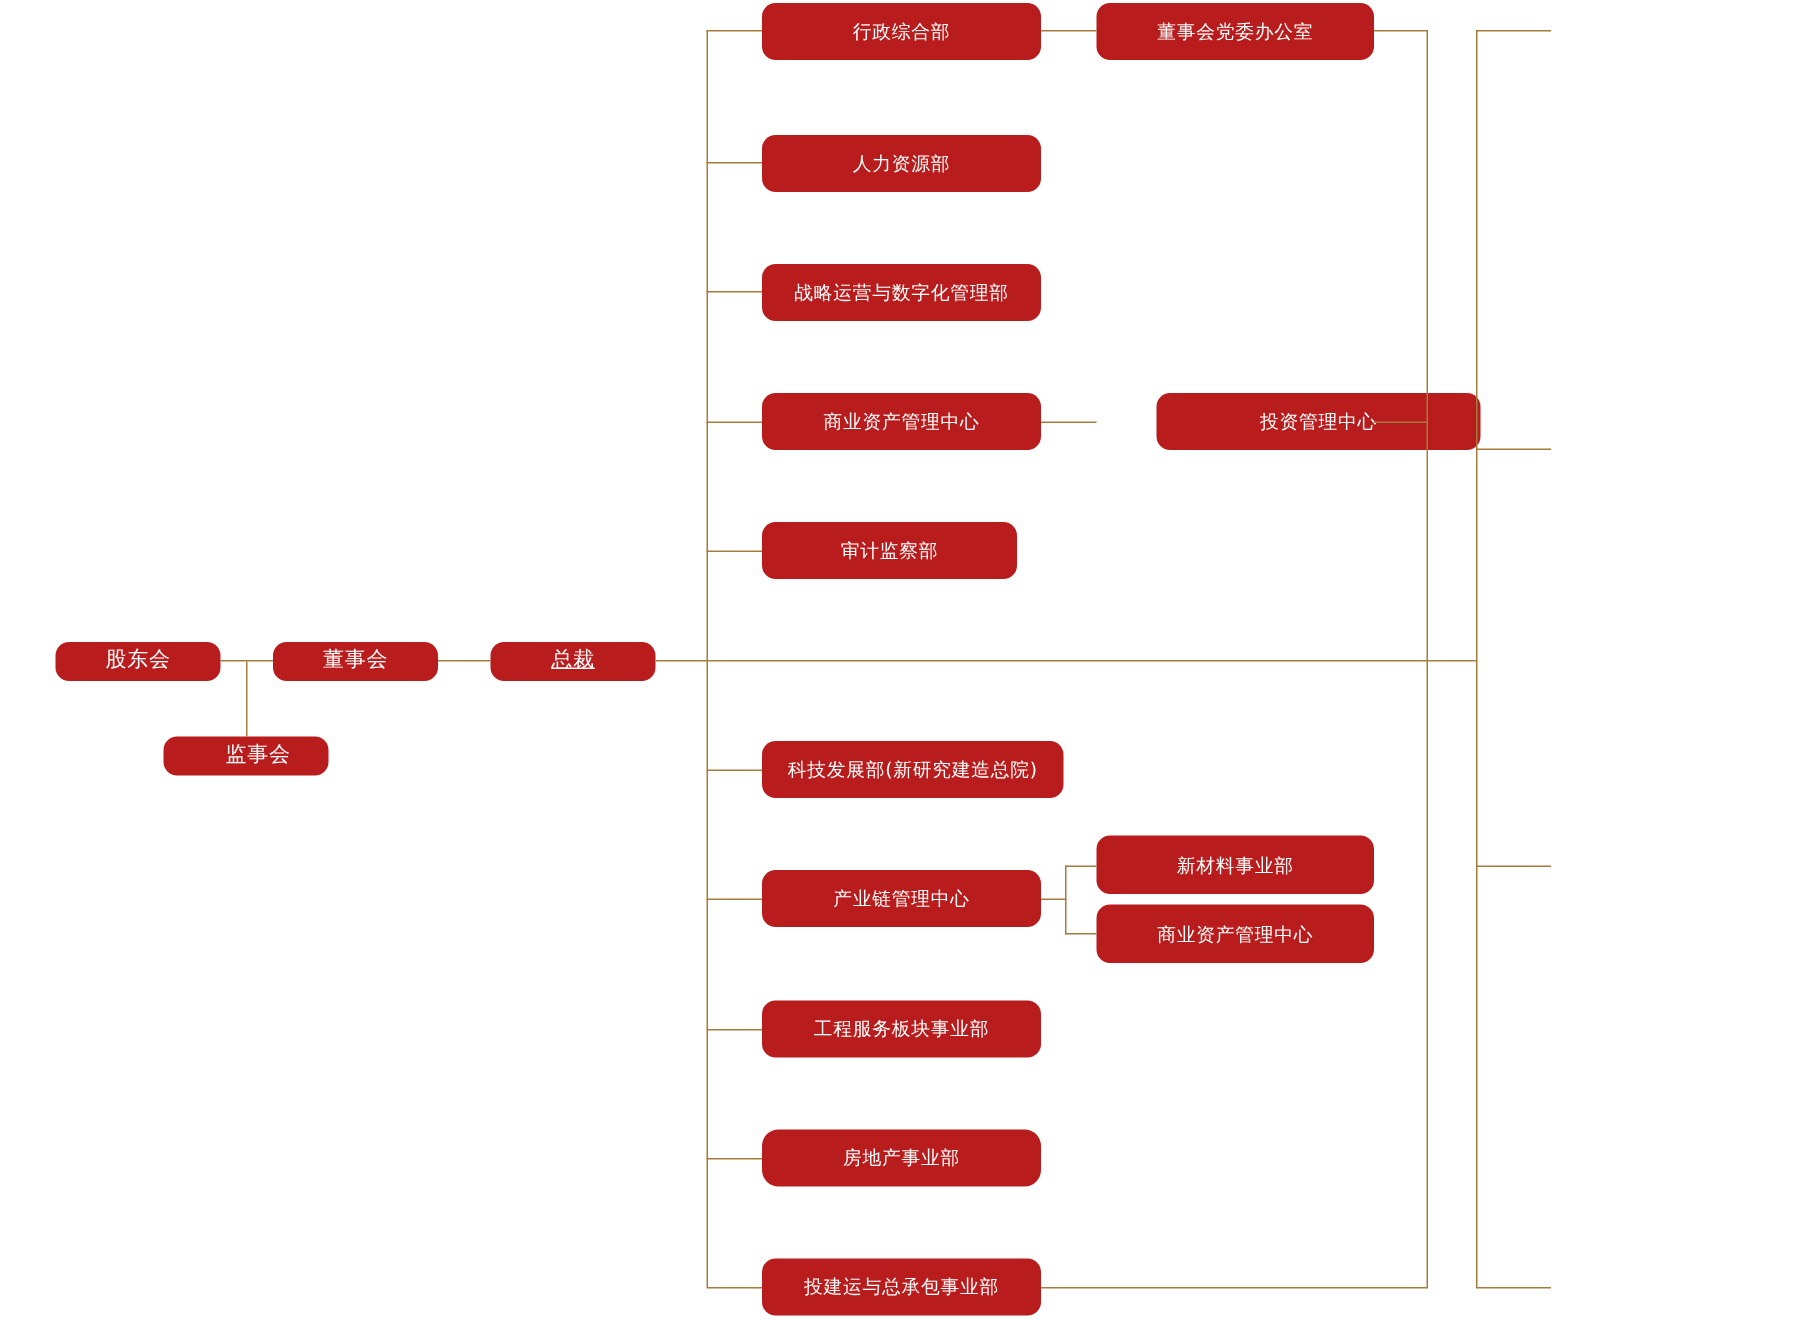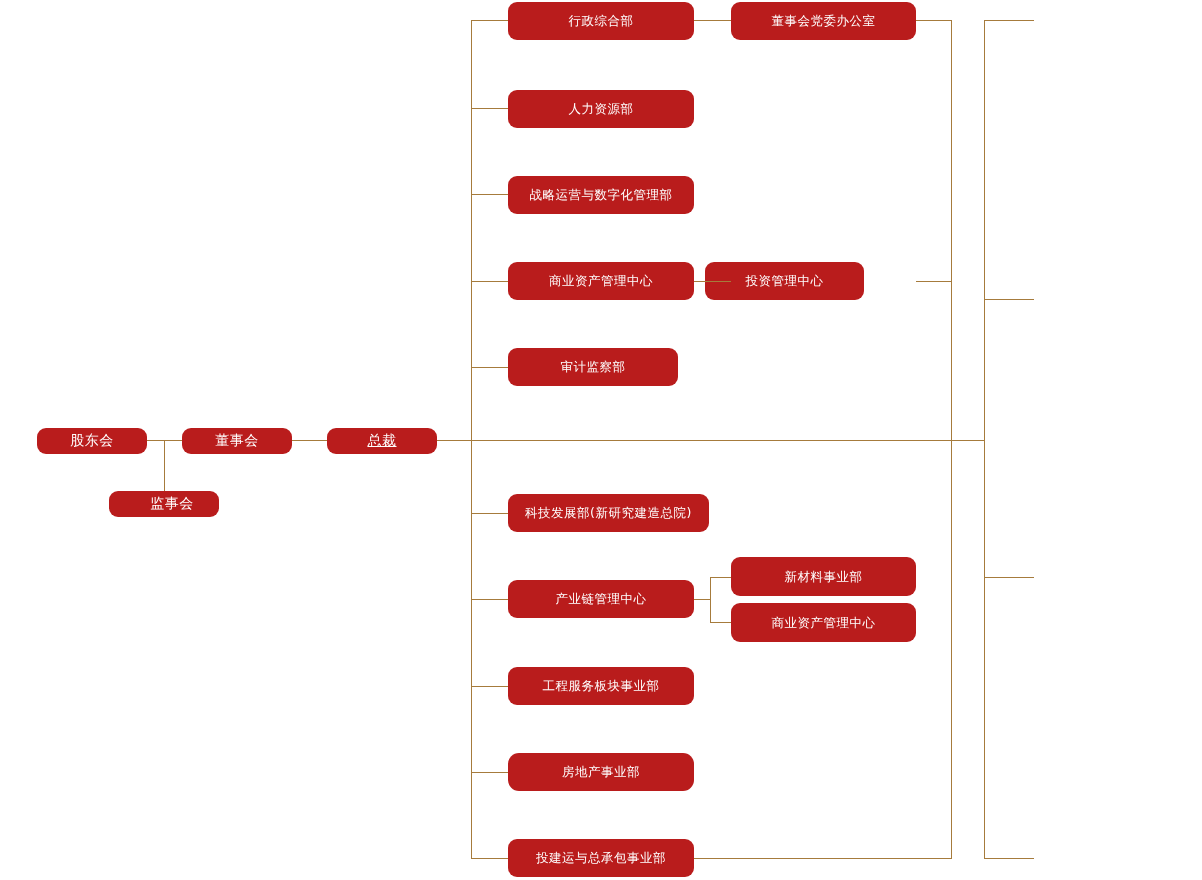--- a/index.html
+++ b/index.html
@@ -78,21 +78,21 @@
 
   <div class="node dept" style="left:508px; top:262px; width:186px; height:38px;">商业资产管理中心</div>
   <div class="conn h" style="left:471px; top:281px; width:37px;"></div>
 
   <div class="node dept" style="left:508px; top:348px; width:170px; height:38px;">审计监察部</div>
   <div class="conn h" style="left:471px; top:367px; width:37px;"></div>
 
   <div class="node dept" style="left:731px; top:2px; width:185px; height:38px;">董事会党委办公室</div>
   <div class="conn h" style="left:694px; top:20px; width:37px;"></div>
 
-  <div class="node dept" style="left:705px; top:262px; width:159px; height:38px;">投资管理中心</div>
+  <div class="node dept" style="left:771px; top:262px; width:216px; height:38px;">投资管理中心</div>
   <div class="conn h" style="left:694px; top:281px; width:37px;"></div>
 
   <div class="conn h" style="left:916px; top:20px; width:36px;"></div>
   <div class="conn h" style="left:916px; top:281px; width:36px;"></div>
   <div class="conn v" style="left:951px; top:20px; height:420px;"></div>
   <div class="conn v" style="left:951px; top:440px; height:418px;"></div>
   <div class="conn h" style="left:694px; top:858px; width:258px;"></div>
 
   <div class="conn v" style="left:984px; top:20px; height:420px;"></div>
   <div class="conn v" style="left:984px; top:440px; height:418px;"></div>

